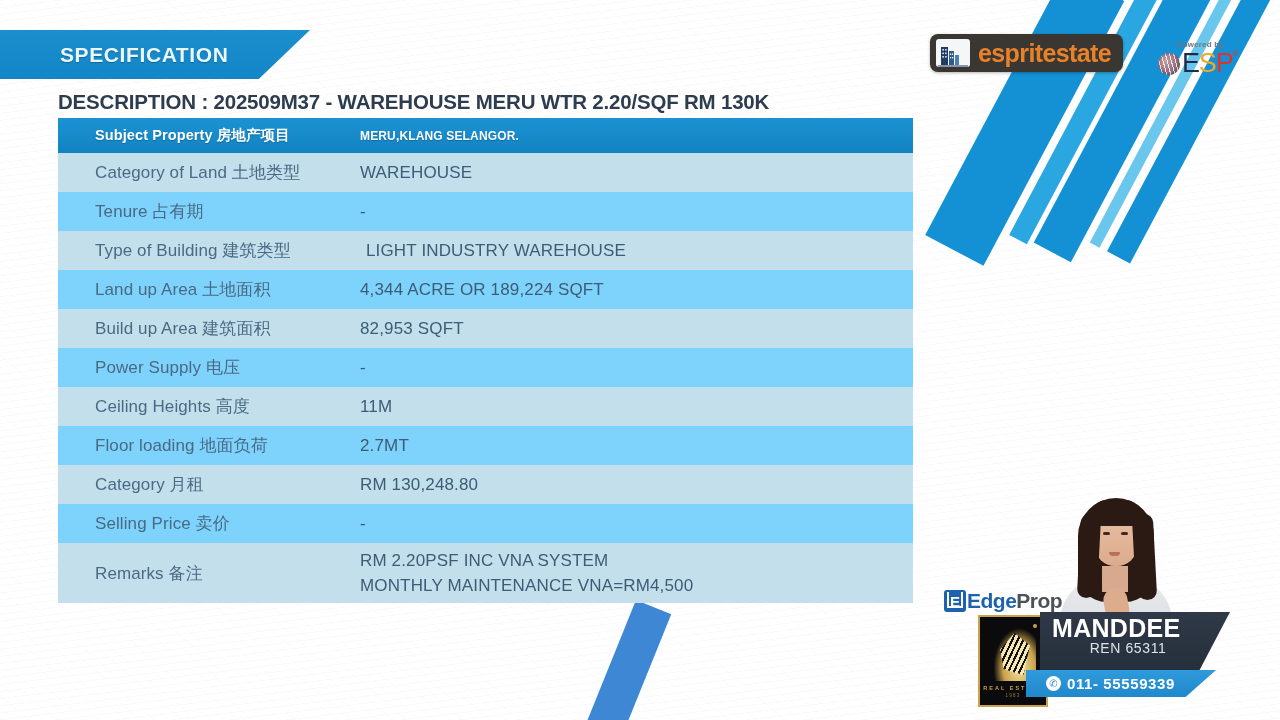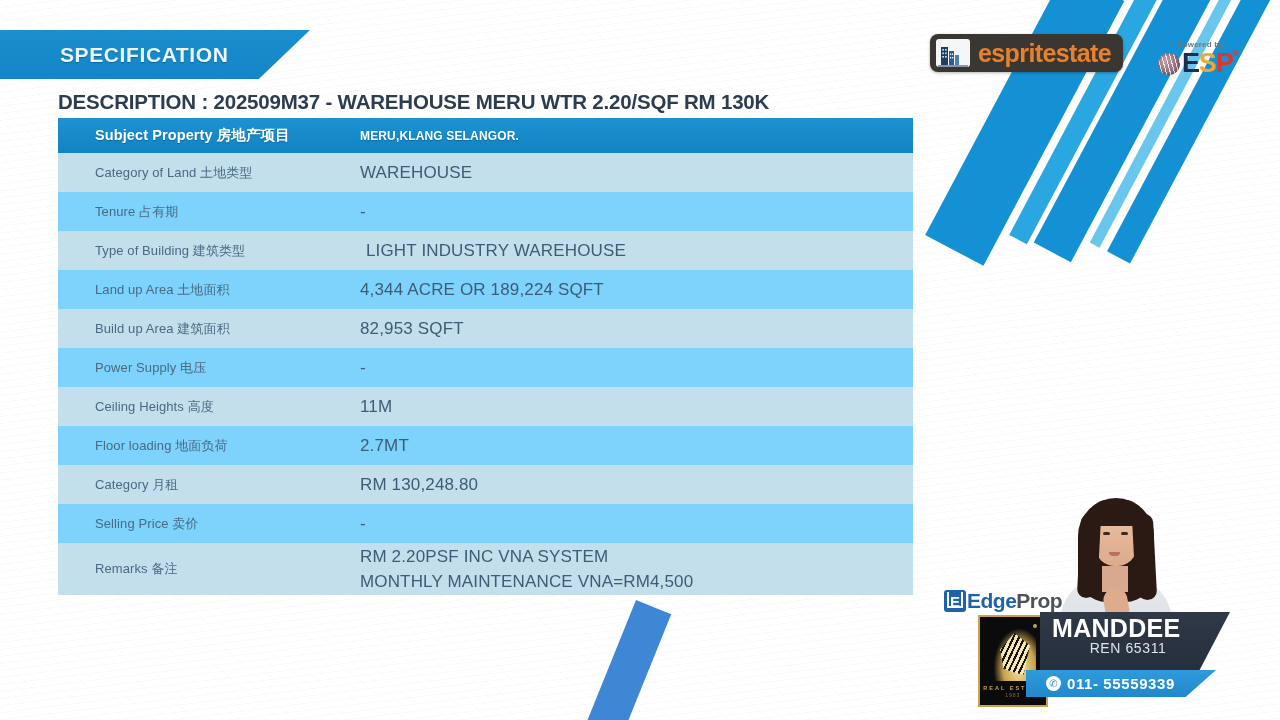--- a/index.html
+++ b/index.html
@@ -108,32 +108,32 @@
     width: 855px;
     z-index: 4;
   }
   .row {
     display: flex;
     align-items: center;
     height: 39px;
     position: relative;
     padding-left: 25px;
   }
-  .row.tall { height: 52px; }
+  .row.tall { height: 60px; }
   .row.header {
     background: linear-gradient(180deg, #1C92D2 0%, #1283C2 100%);
     height: 35px;
   }
   .row.shade { background: #C3DFEC; }
   .row.plain { background: #7dd3fc; }
 
   .cell-label {
     width: 277px;
     padding-left: 12px;
-    font-size: 13px;
+    font-size: 17px;
     color: #4A6A84;
     letter-spacing: 0.1px;
     white-space: nowrap;
   }
   .row.header .cell-label {
     color: #ffffff;
     font-weight: bold;
     font-size: 14.5px;
     text-shadow: 0 1px 1px rgba(0,0,0,0.22);
   }
@@ -204,21 +204,21 @@
     width: 22px; height: 22px;
     border-radius: 50%;
     margin-right: 2px;
     background:
       repeating-linear-gradient(75deg, rgba(255,255,255,.8) 0 1px, rgba(0,0,0,0) 1px 4px),
       radial-gradient(circle at 35% 35%, #C9A0A7, #8E6A78 60%, #5D4A5E);
     box-shadow: inset 0 0 3px rgba(0,0,0,0.4);
   }
   .esp-letters {
     font-size: 27px;
-    font-weight: bold;
+    font-weight: normal;
     line-height: 1;
     letter-spacing: -1.2px;
     text-align: right;
   }
   .esp-e { color: #1D2D4F; }
   .esp-s { color: #F0A92B; }
   .esp-p { color: #E4322B; }
   .esp-reg { font-size: 8px; color: #E4322B; vertical-align: top; }
 
   

